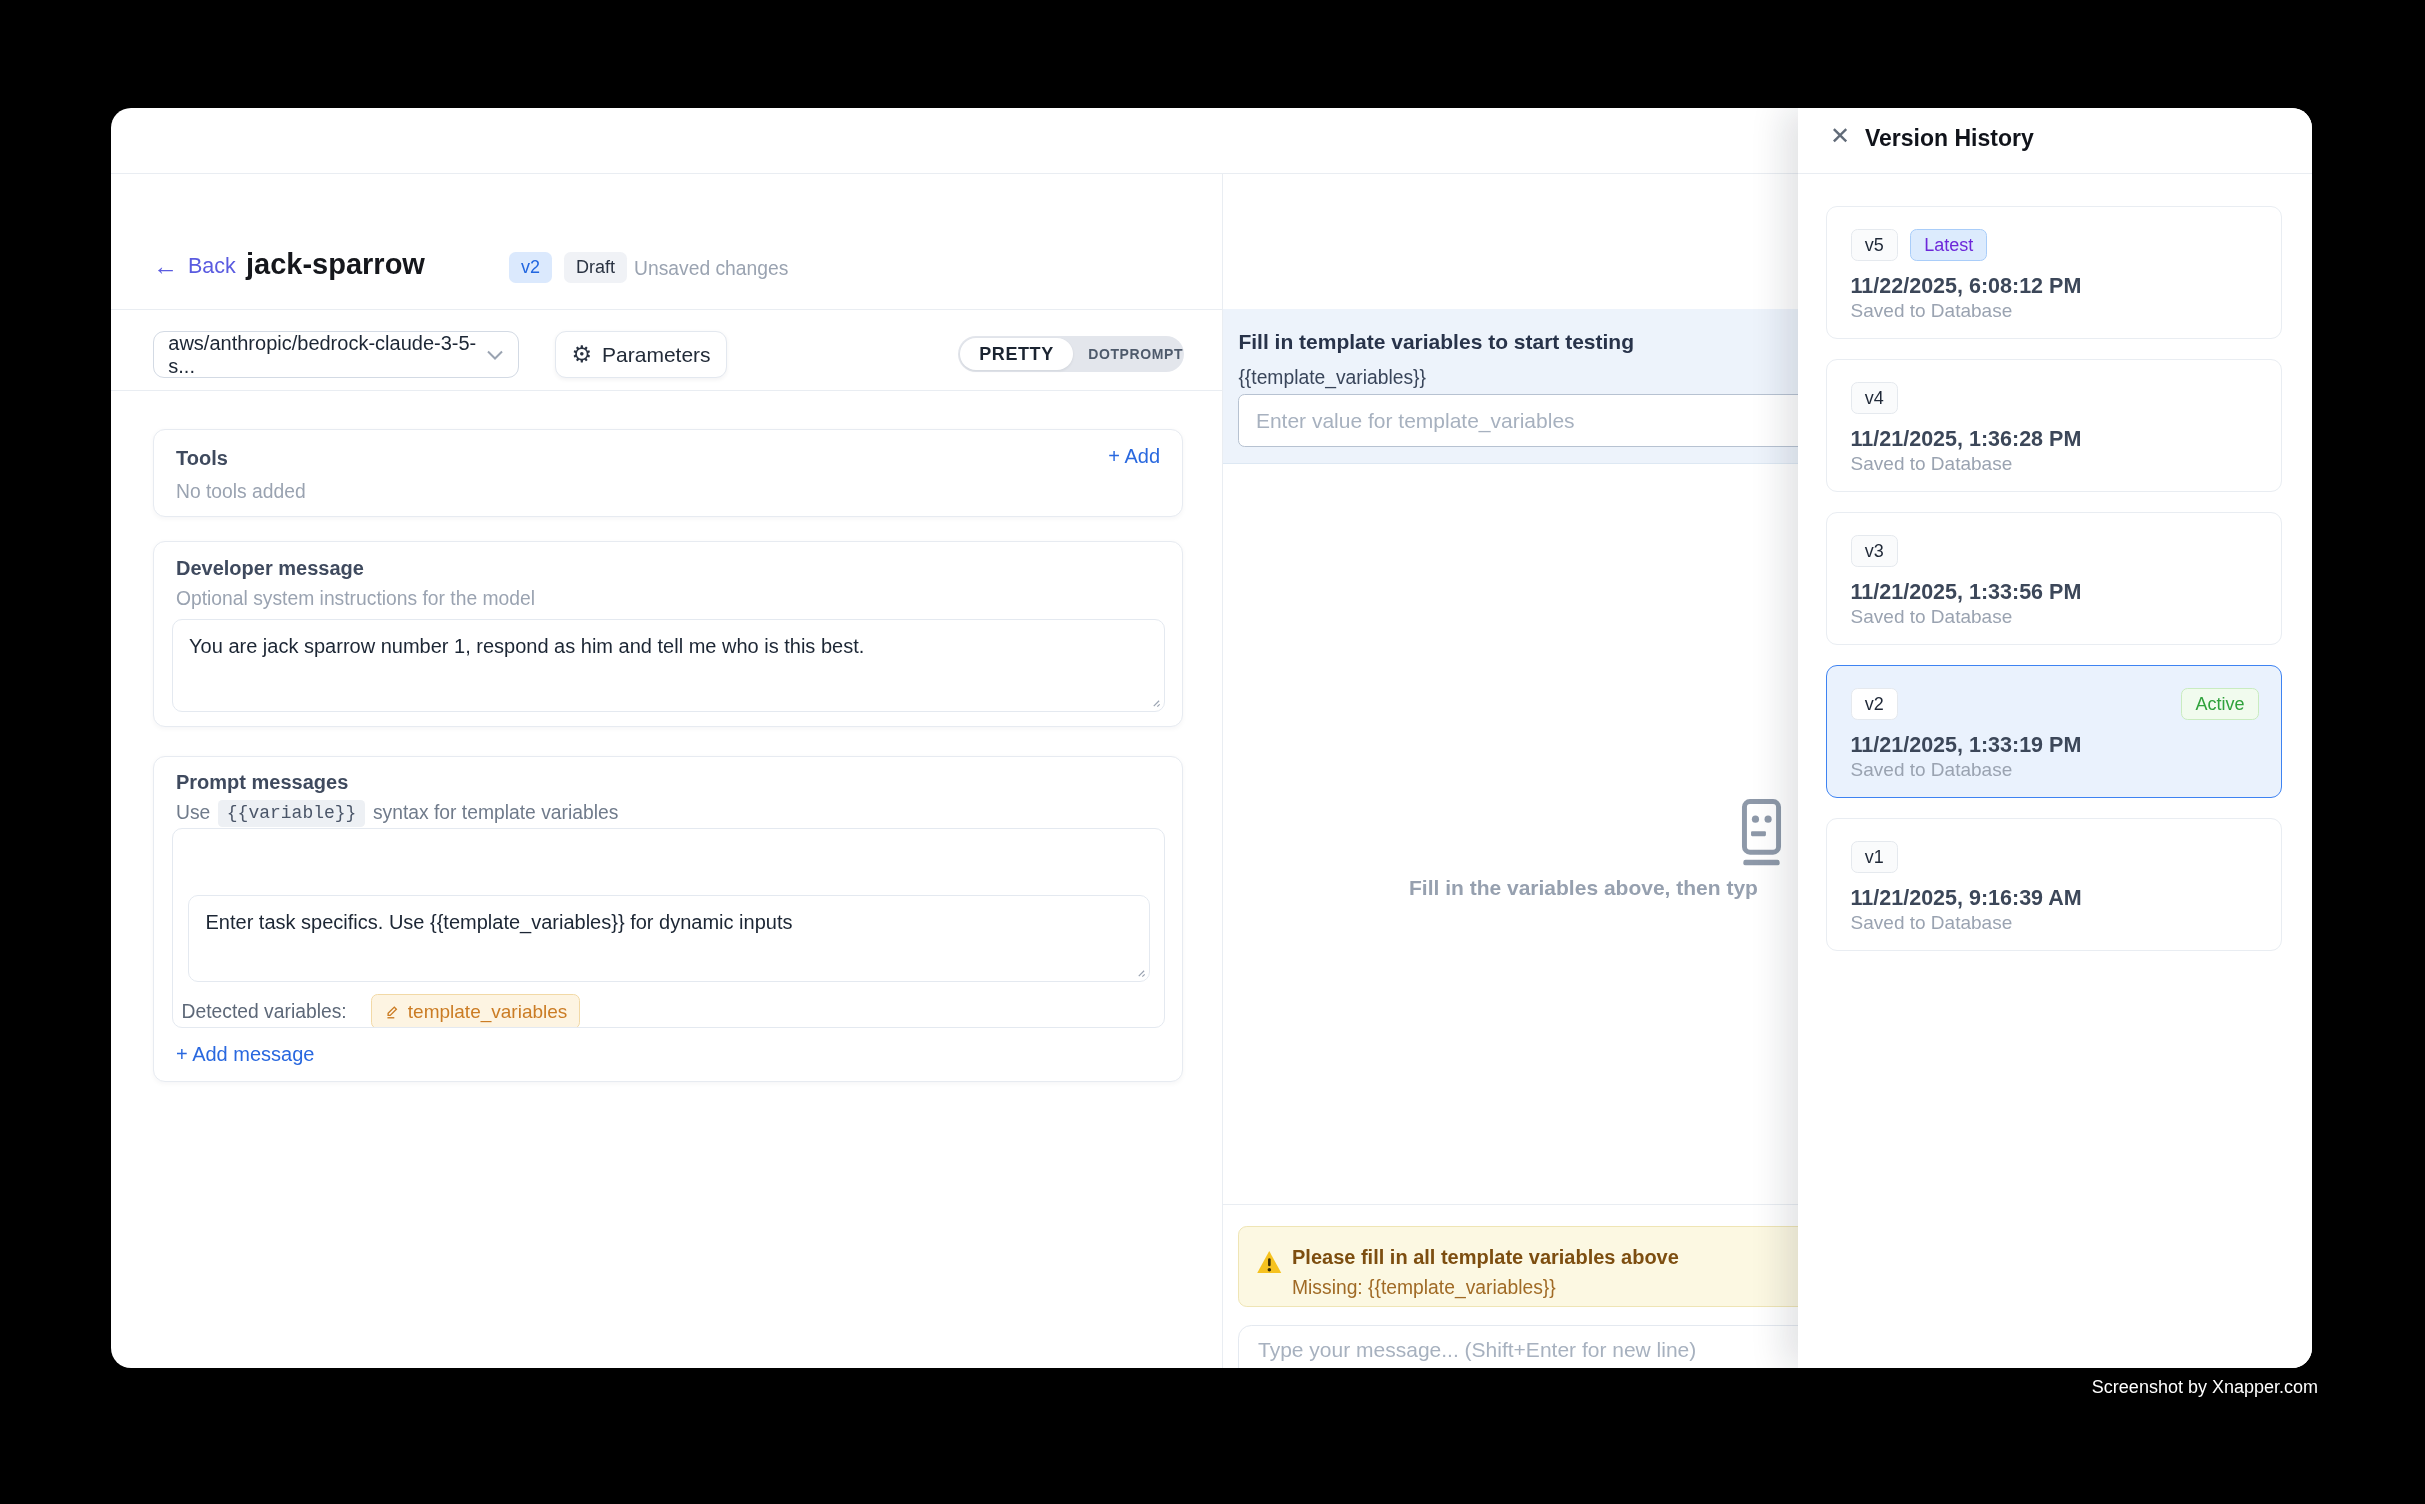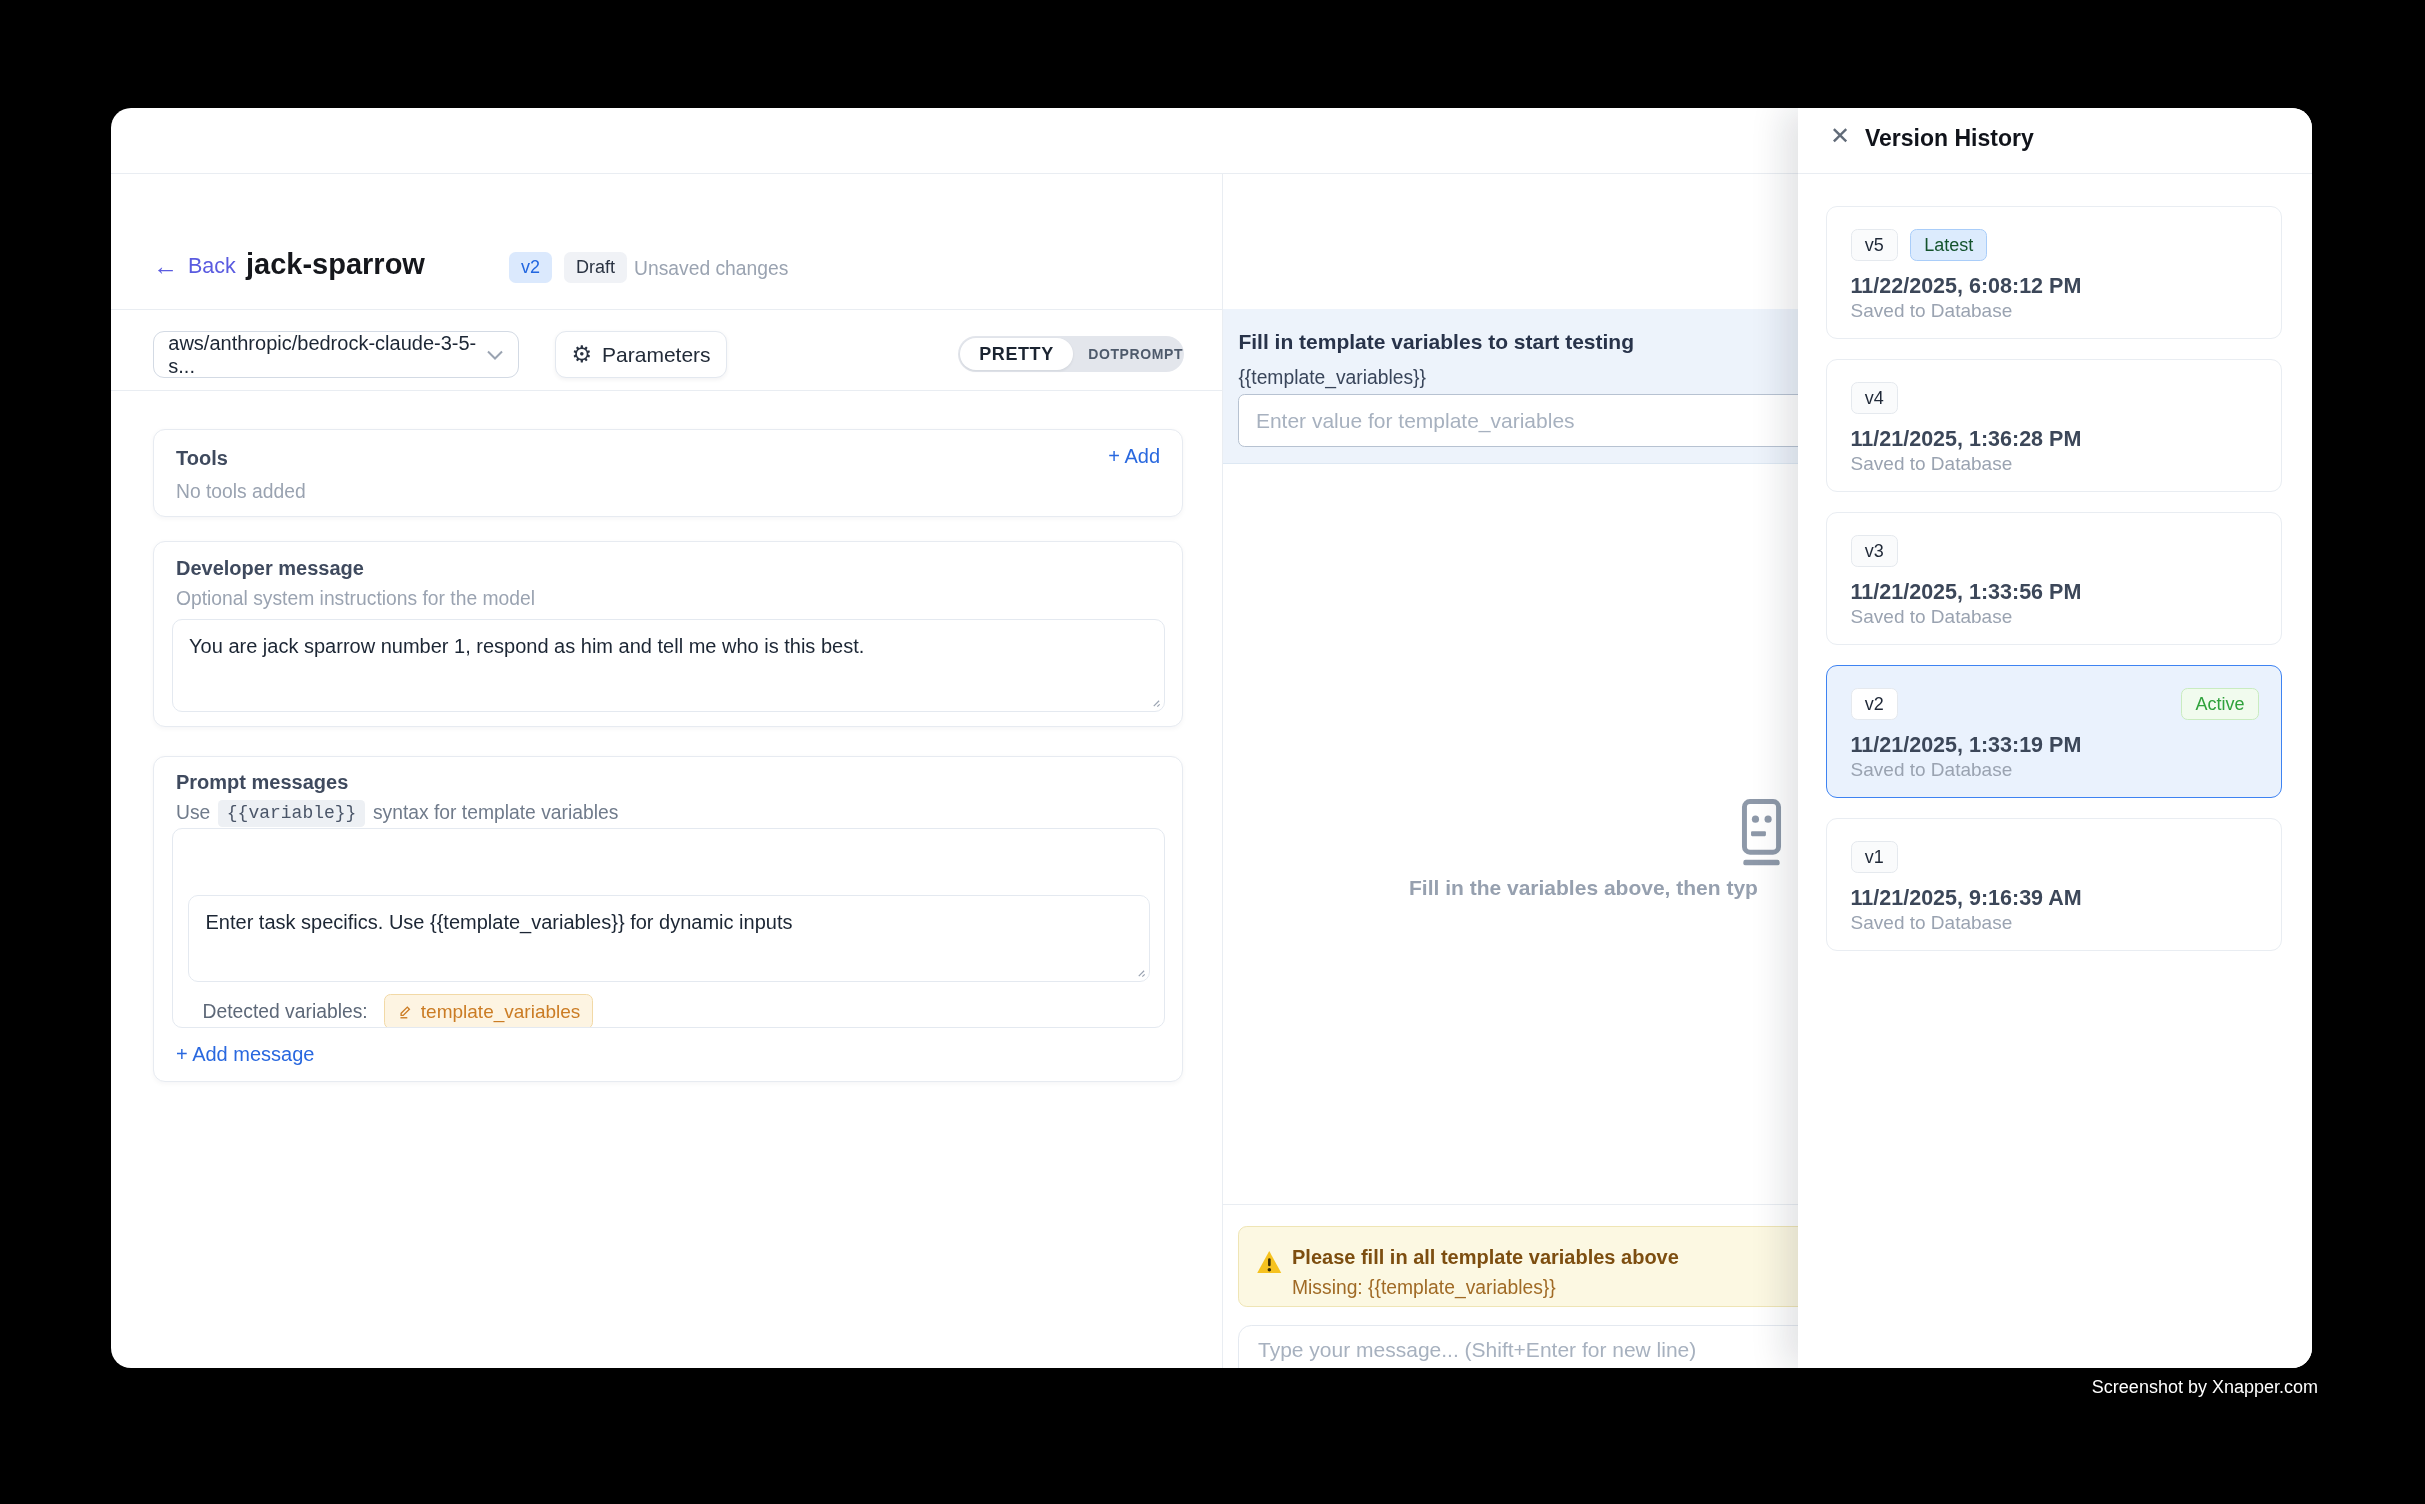--- a/index.html
+++ b/index.html
@@ -12,21 +12,21 @@
   .badge { display:inline-flex; align-items:center; height:31px; padding:0 12px; border-radius:6.6px; font-size:18px; font-weight:500; }
   .card { position:absolute; border:1.1px solid #e7ebf1; border-radius:12px; background:#fff; box-shadow:0 1.7px 5.5px rgba(16,24,40,.04); }
   .card-title { font-size:20px; font-weight:600; color:#3f4a5e; }
   .muted { font-size:19.3px; color:#9aa3b1; }
   .blue-link { font-size:20px; font-weight:500; color:#2968df; cursor:pointer; }
   .ta { border:1.1px solid #e4e9f0; border-radius:10px; font-family:inherit; font-size:20px; color:#1c2634; line-height:26.5px; padding:13.2px 16.5px; resize:none; outline:none; width:100%; height:100%; background:#fff; }
   .code-chip { font-family:"Liberation Mono","DejaVu Sans Mono",monospace; font-size:18px; color:#4a5568; background:#edf0f4; border-radius:4.4px; padding:3.3px 8.8px; }
   .vcard { position:absolute; left:27.6px; width:456px; height:133px; border:1.1px solid #e9edf2; border-radius:11px; background:#fff; padding:22px 24px; cursor:pointer; }
   .vcard.active { background:#eaf2fd; border:1.7px solid #3e83f2; }
   .vbadge { display:inline-flex; align-items:center; height:32px; padding:0 13.2px; border:1.1px solid #e5e9ee; background:#fafbfc; border-radius:6.6px; font-size:18px; font-weight:500; color:#1f2837; }
-  .latest-badge { display:inline-flex; align-items:center; height:32px; padding:0 13.2px; background:#dcebfd; border:1.1px solid #a9cdf9; border-radius:6.6px; font-size:18px; font-weight:500; color:#14532d; margin-left:12px; }
+  .latest-badge { display:inline-flex; align-items:center; height:32px; padding:0 13.2px; background:#dcebfd; border:1.1px solid #a9cdf9; border-radius:6.6px; font-size:18px; font-weight:500; color:#6d28d9; margin-left:12px; }
   .active-badge { position:absolute; right:22px; top:22px; display:inline-flex; align-items:center; height:32px; padding:0 13.2px; background:#f1fbee; border:1.1px solid #c9ecc0; border-radius:6.6px; font-size:18px; font-weight:500; color:#2fa23c; }
   .vdate { margin-top:13.2px; font-size:21.5px; font-weight:600; color:#3c4759; }
   .vsaved { margin-top:1px; font-size:19px; color:#9aa3b1; }
   input { outline:none; }
   input::placeholder, textarea::placeholder { color:#a7b1bf; }
 </style>
 </head>
 <body>
 
 <div id="window">
@@ -90,21 +90,21 @@
     </div>
 
     <div class="abs" style="left:17.6px;top:71px;width:993px;height:200px;border:1.1px solid #e4e9f0;border-radius:10px;overflow:hidden;background:#fff;">
       <div class="abs" style="left:15.4px;top:66px;width:962px;height:87px;">
         <textarea class="ta" style="">Enter task specifics. Use {{template_variables}} for dynamic inputs</textarea>
         <svg class="abs" style="right:4.4px;bottom:4.4px;" width="14.3" height="14.3" viewBox="0 0 24 24">
             <line x1="13" y1="22" x2="22" y2="13" stroke="#9aa3b1" stroke-width="2"></line>
             <line x1="19" y1="23" x2="23" y2="19" stroke="#9aa3b1" stroke-width="2"></line>
           </svg>
       </div>
-      <div class="abs flex" style="left:30px;top:165px;gap:16px;">
+      <div class="abs flex" style="left:9px;top:165px;gap:24px;">
         <span style="font-size:19.3px;color:#5d6878;">Detected variables:</span>
         <span class="flex" style="gap:7.7px;padding:5.5px 12px;background:#fdf4e2;border:1.1px solid #f2d9a6;border-radius:6.6px;cursor:pointer;">
           <svg width="16.5" height="16.5" viewBox="0 0 24 24">
             <path d="M6 15 L15 6 l3 3 L9 18 H6 Z" fill="none" stroke="#cb7c24" stroke-width="2"></path>
             <line x1="5" y1="21.5" x2="15" y2="21.5" stroke="#cb7c24" stroke-width="2"></line>
           </svg>
           <span style="font-size:19px;font-weight:500;color:#cb7c24;">template_variables</span>
         </span>
       </div>
     </div>

